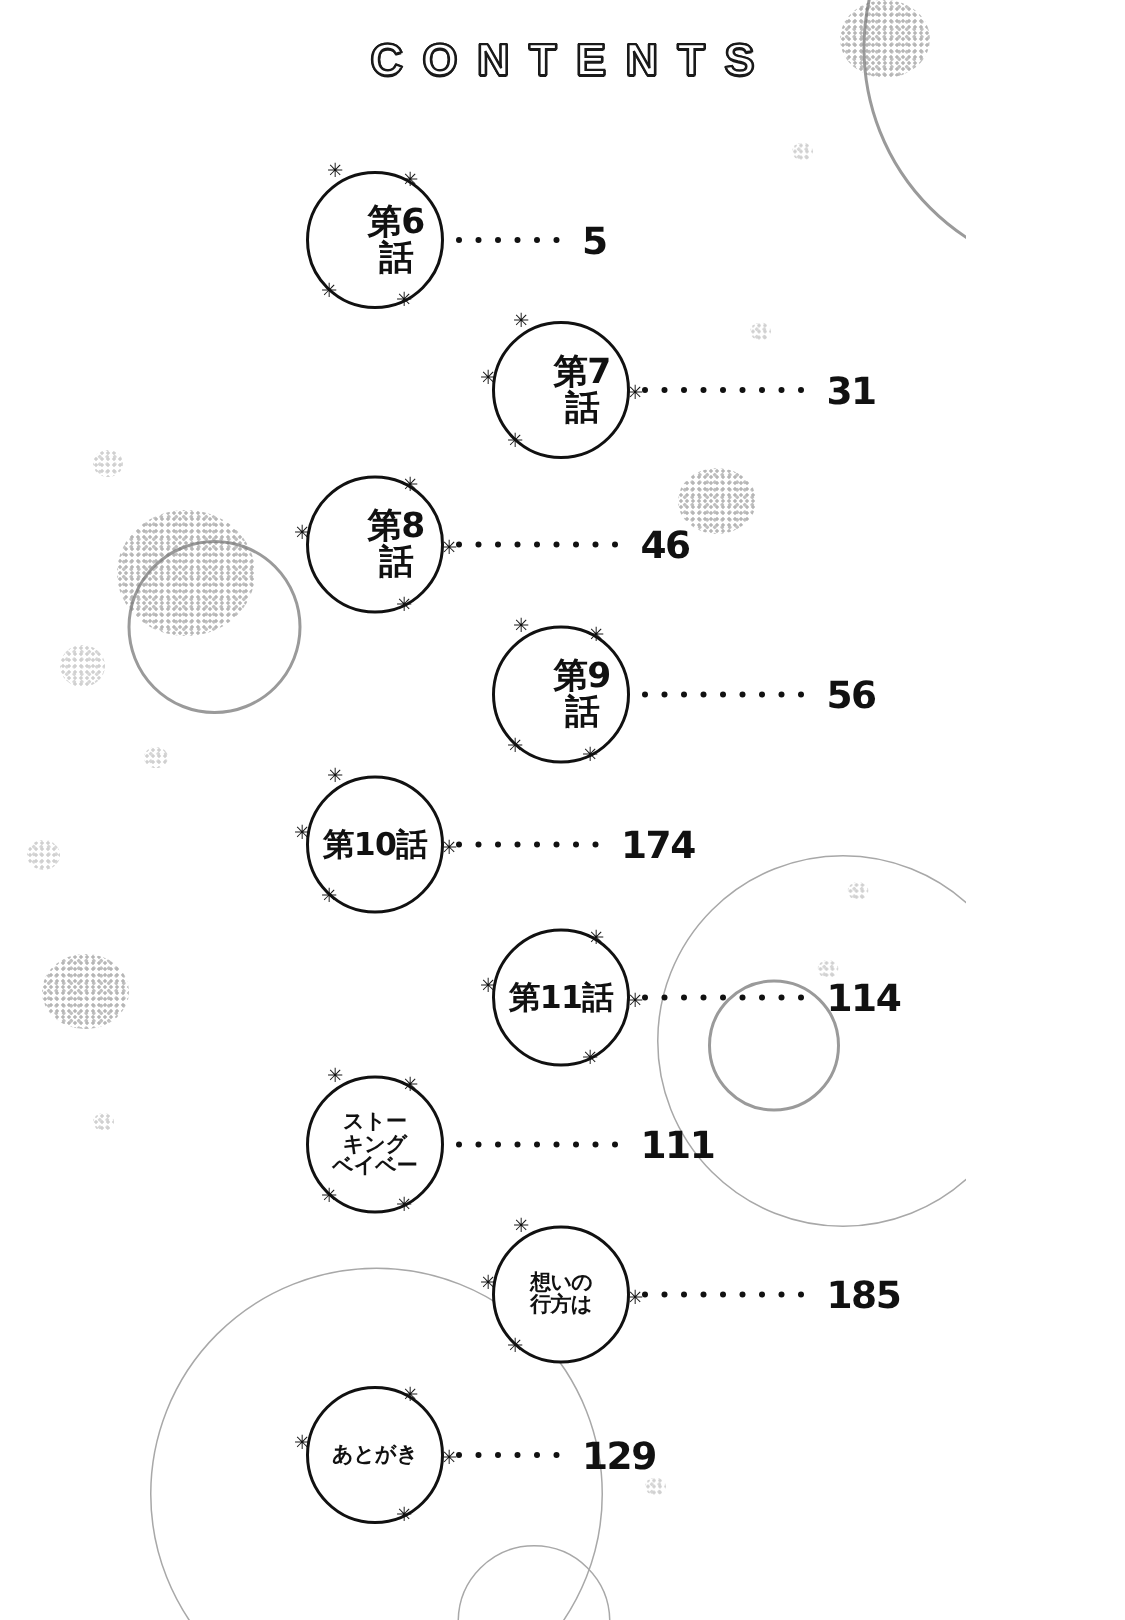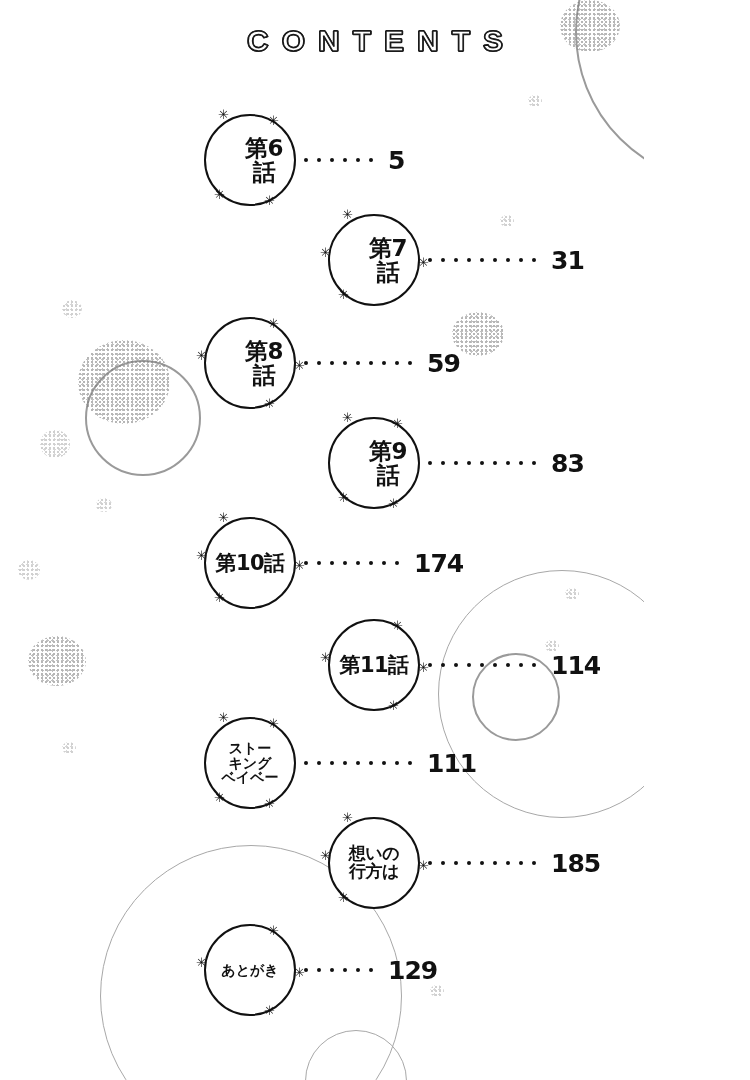--- a/index.html
+++ b/index.html
@@ -84,21 +84,21 @@
     font-family: "DejaVu Sans", sans-serif;
     font-weight: bold;
     color: #111;
     text-align: center;
     line-height: 1.05;
     letter-spacing: -0.5px;
     white-space: pre-line;
   }
   .lbl.size-big  { font-size: 23px; margin-left: 28px; }
   .lbl.size-mid  { font-size: 21px; }
-  .lbl.size-two  { font-size: 17px; }
+  .lbl.size-two  { font-size: 14px; }
   .lbl.size-three{ font-size: 14px; letter-spacing: 0px; }
 
   
   .spark {
     position: absolute;
     color: #111;
     font-family: "DejaVu Sans", sans-serif;
     font-size: 13px;
     line-height: 1;
     pointer-events: none;
@@ -212,42 +212,42 @@
           <span></span>
           <span></span>
           <span></span>
           <span></span>
           <span></span>
           <span></span>
           <span></span>
           <span></span>
           <span></span>
         </div>
-        <div class="pagenum">59</div>
+        <div class="pagenum">46</div>
       </div>
       <div class="entry" style="left: 328px; top: 418px;">
         <div class="bubble">
           <div class="lbl size-big">第9話</div>
           <span class="spark" style="top: -8px; left: 12px;">✳</span>
           <span class="spark" style="top: -2px; left: 62px;">✳</span>
           <span class="spark" style="top: 72px; left: 8px;">✳</span>
           <span class="spark" style="top: 78px; left: 58px;">✳</span>
         </div>
         <div class="dots">
           <span></span>
           <span></span>
           <span></span>
           <span></span>
           <span></span>
           <span></span>
           <span></span>
           <span></span>
           <span></span>
         </div>
-        <div class="pagenum">83</div>
+        <div class="pagenum">56</div>
       </div>
       <div class="entry" style="left: 204px; top: 518px;">
         <div class="bubble">
           <div class="lbl size-mid">第10話</div>
           <span class="spark" style="top: -8px; left: 12px;">✳</span>
           <span class="spark" style="top: 30px; left: -10px;">✳</span>
           <span class="spark" style="top: 72px; left: 8px;">✳</span>
           <span class="spark" style="top: 40px; left: 88px;">✳</span>
         </div>
         <div class="dots">

